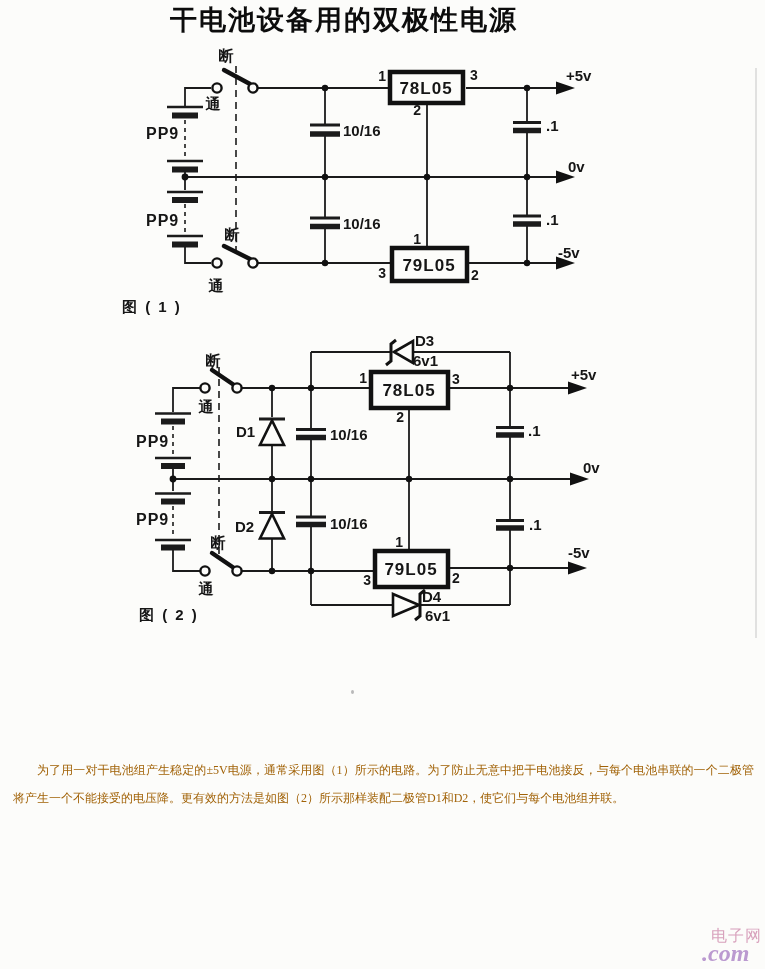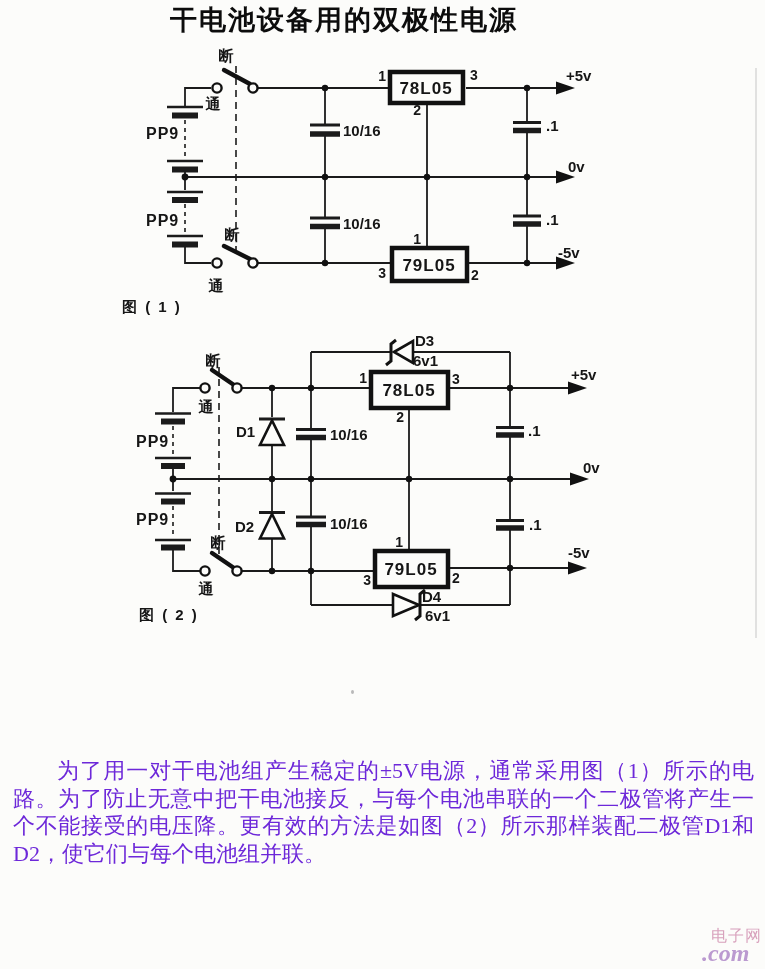--- a/index.html
+++ b/index.html
@@ -36,22 +36,22 @@
   .arrow{fill:#111;stroke:none;}
   .lbl{font-size:15px;}
   .lbl-sm{font-size:14px;}
   .lbl-reg{font-size:17px;letter-spacing:1px;}
   .lbl-pp9{font-size:16px;letter-spacing:1px;}
   .cjk{font-size:15px;}
   .caption{font-size:15px;letter-spacing:2px;}
   .body-text{
     position:absolute;left:13px;top:757px;width:741px;
     font-family:"Liberation Serif",serif;
-    font-size:22px;line-height:27.5px;
-    text-align:justify;color:#6d28d9;
+    font-size:12px;line-height:27.5px;
+    text-align:justify;color:#a16207;
   }
   .body-text p{margin:0;text-indent:2em;}
   .logo{position:absolute;left:628px;top:926px;width:137px;height:43px;}
   .logo-brand{
     position:absolute;left:0;top:-9px;
     font-size:41px;font-weight:700;letter-spacing:-2px;
     color:#c99fc4;font-family:"Liberation Sans",sans-serif;
   }
   .logo-cn{
     position:absolute;left:83px;top:0px;

